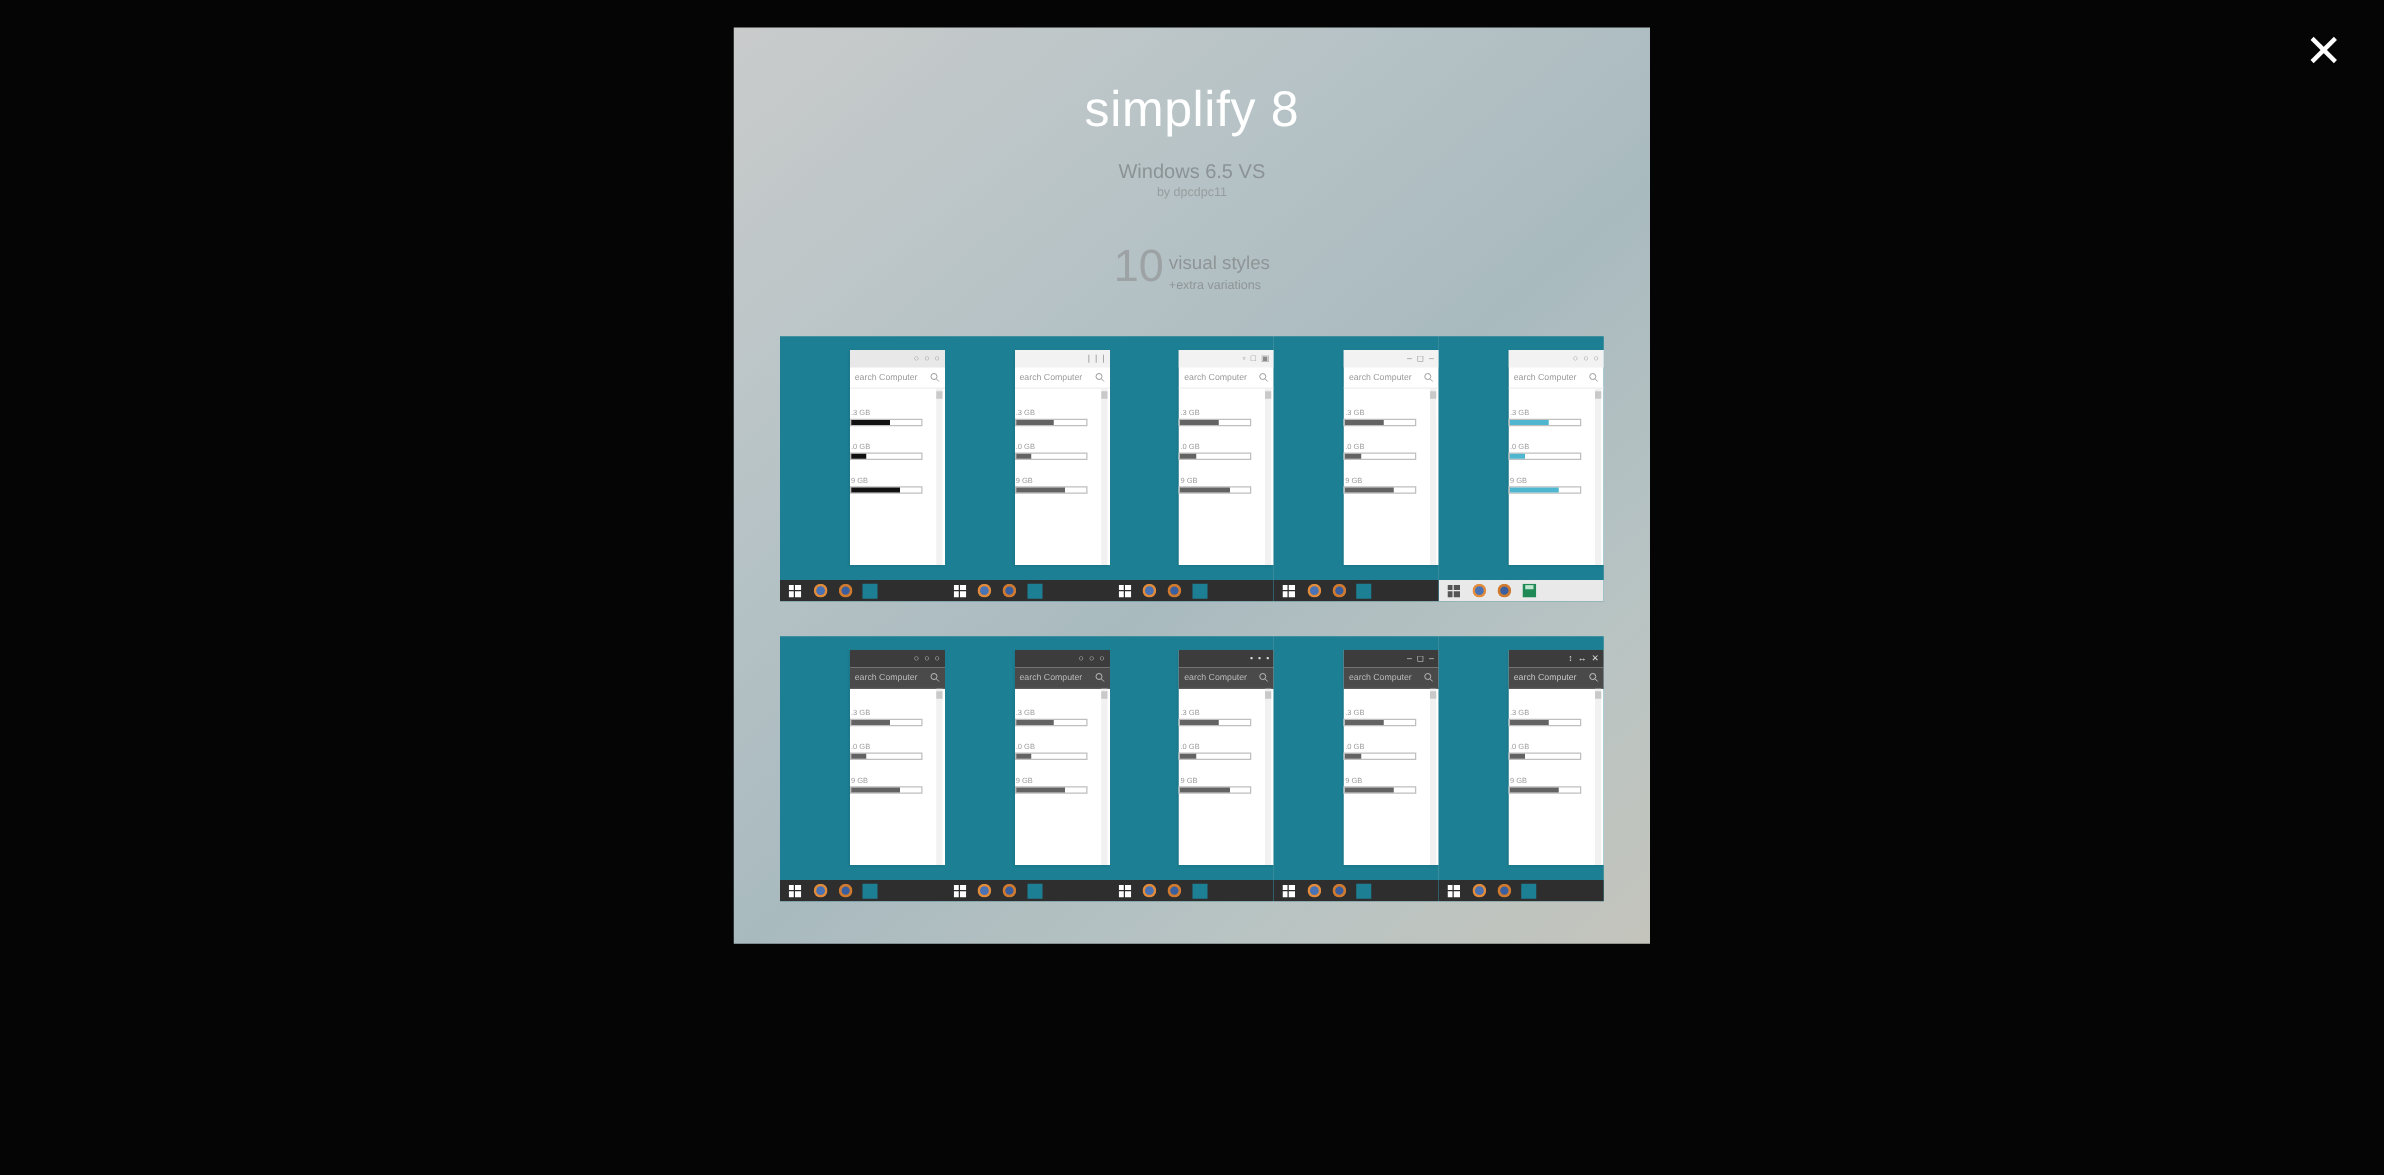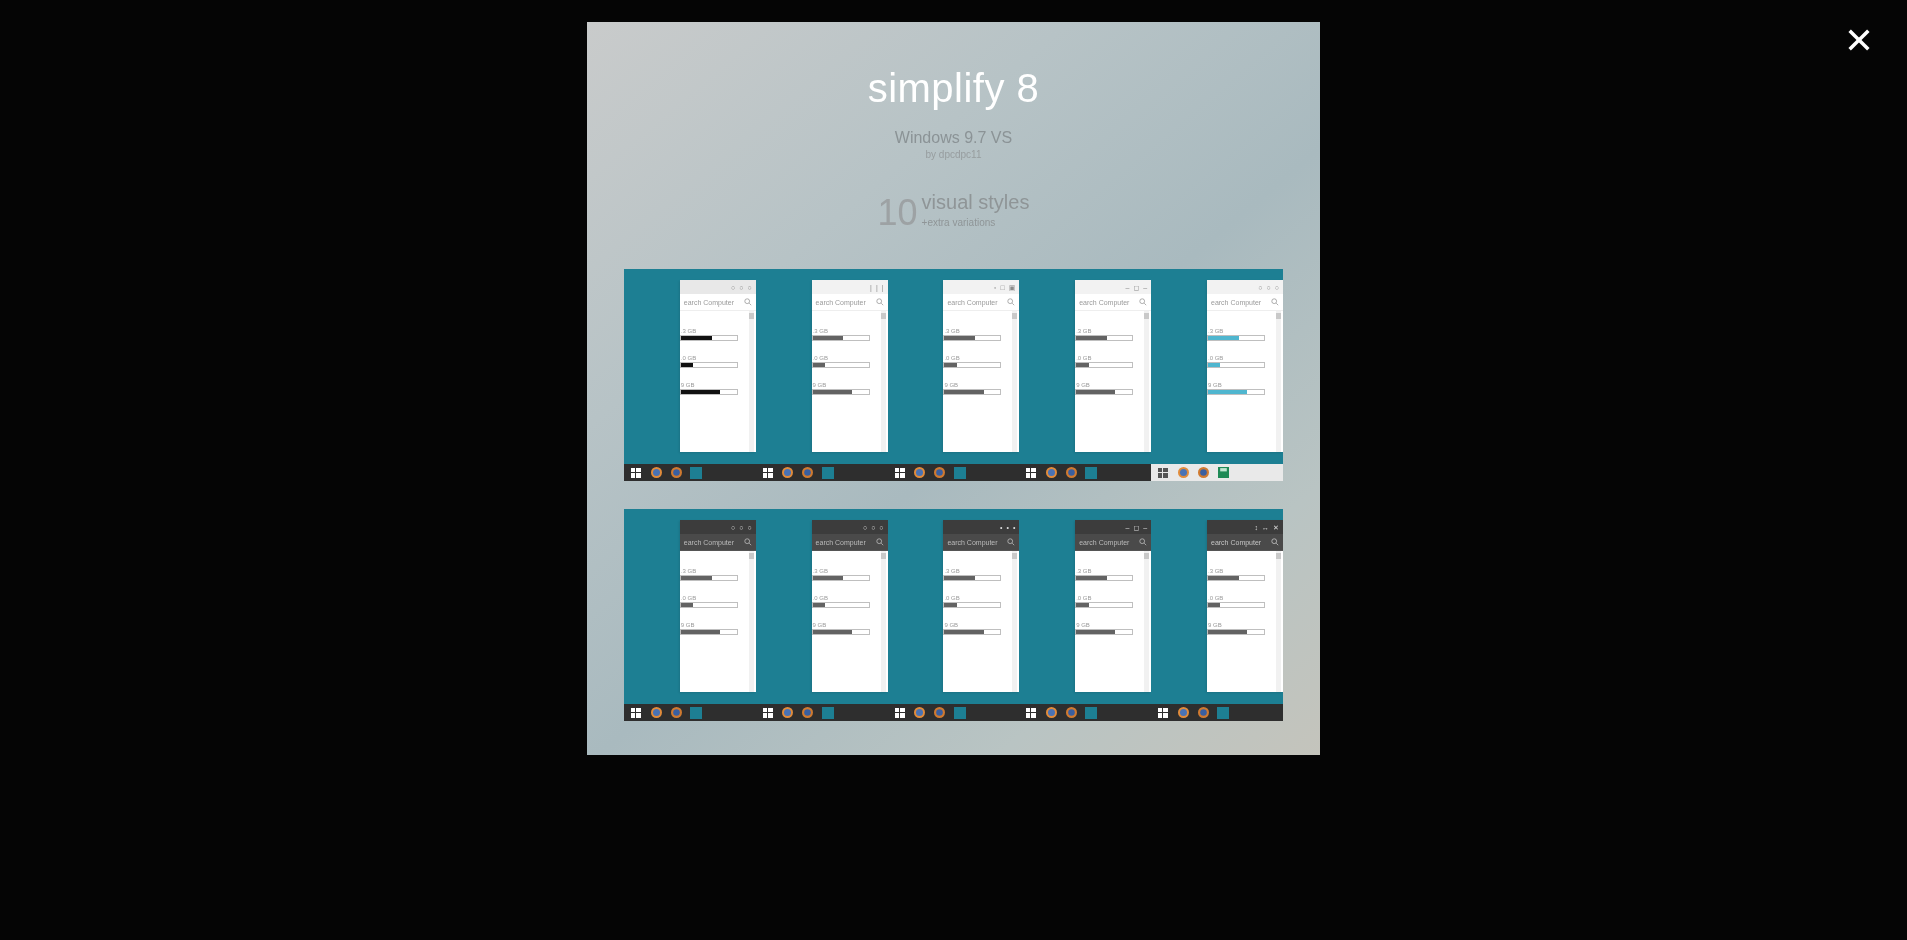--- a/index.html
+++ b/index.html
@@ -55,32 +55,32 @@
     font-weight: 300;
     margin-top: 18px;
   }
   .hero-by {
     color: #979d9f;
     font-size: 10px;
     margin-top: 2px;
   }
   .ten-row {
     display: flex;
-    align-items: flex-start;
+    align-items: flex-end;
     gap: 4px;
     margin-top: 32px;
     color: #8f9597;
   }
   .ten-num {
     font-size: 36px;
     font-weight: 300;
     color: #9da2a4;
   }
   .ten-text { display: flex; flex-direction: column; line-height: 1; }
-  .ten-text .a { font-size: 20px; font-weight: 300; }
+  .ten-text .a { font-size: 15px; font-weight: 300; }
   .ten-text .b { font-size: 10px; margin-top: 6px; }
 
   .grid {
     position: absolute;
     left: 37px;
     width: 659px;
     display: flex;
     flex-wrap: wrap;
     gap: 0;
   }
@@ -201,21 +201,21 @@
 
   <div class="close-btn" aria-label="Close">
     <svg viewBox="0 0 24 24">
       <line x1="4" y1="4" x2="20" y2="20" stroke="#fff" stroke-width="3"></line>
       <line x1="20" y1="4" x2="4" y2="20" stroke="#fff" stroke-width="3"></line>
     </svg>
   </div>
 
   <div class="card">
     <div class="hero-title">simplify 8</div>
-    <div class="hero-sub">Windows 9.7 VS</div>
+    <div class="hero-sub">Windows 6.5 VS</div>
     <div class="hero-by">by dpcdpc11</div>
     <div class="ten-row">
       <div class="ten-num">10</div>
       <div class="ten-text">
         <span class="a">visual styles</span>
         <span class="b">+extra variations</span>
       </div>
     </div>
 
     <div class="grid top" id="grid-top">

